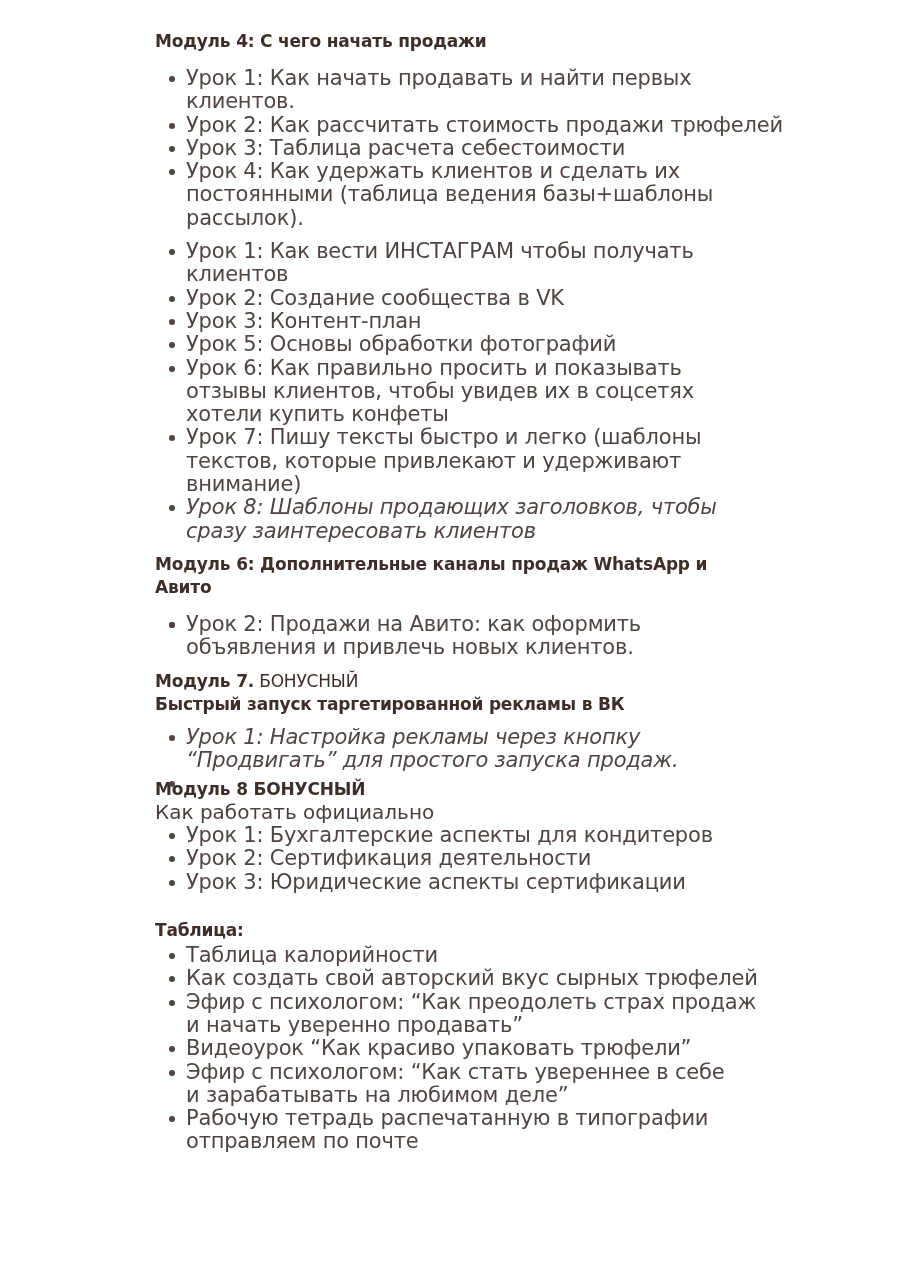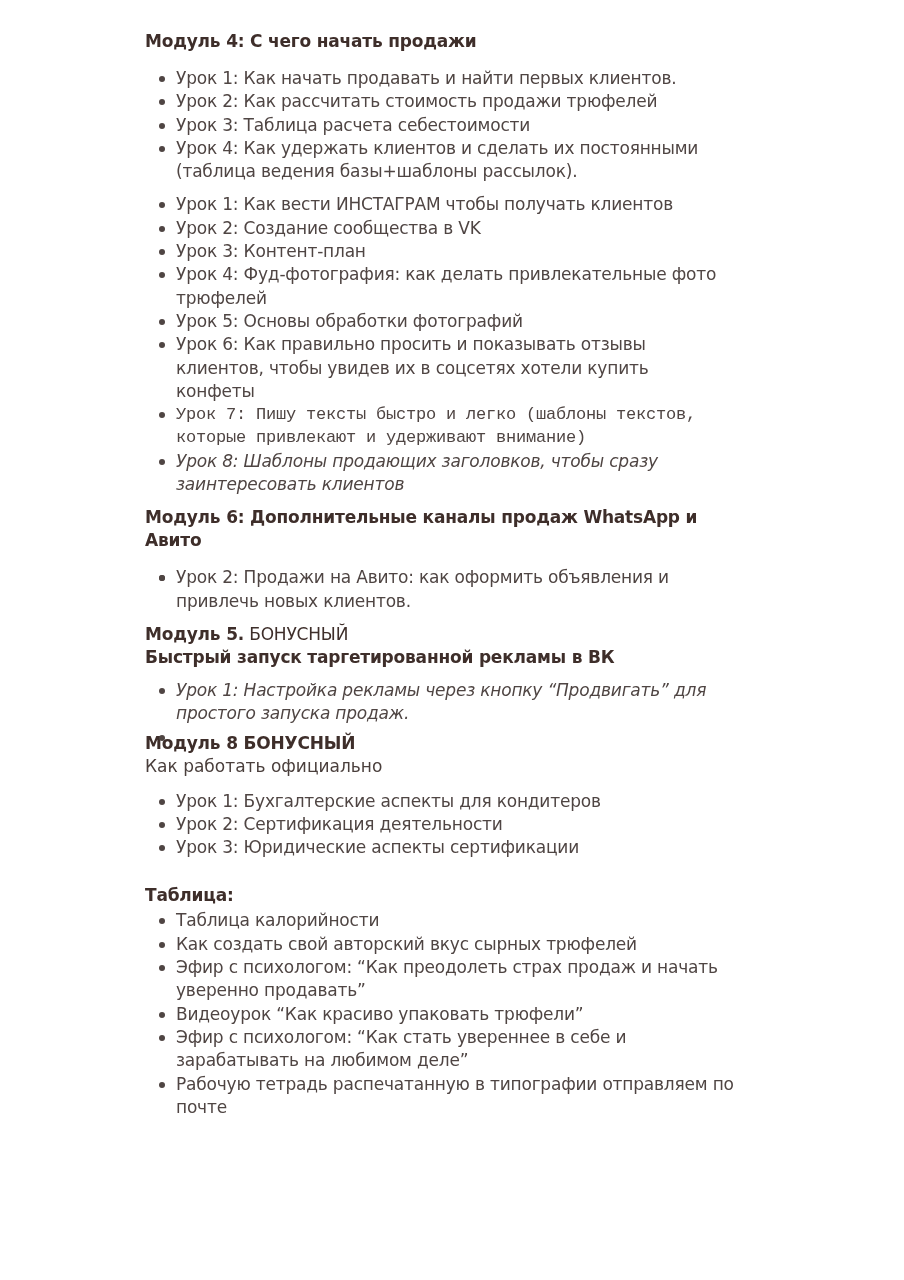--- a/index.html
+++ b/index.html
@@ -1,29 +1,29 @@
 <!DOCTYPE html>
 <html><head>
   <meta charset="utf-8">
   <style>
     html, body { margin: 0; padding: 0; background: #ffffff; }
     body {
       width: 904px; height: 1280px; position: relative; overflow: hidden;
       font-family: "DejaVu Sans", sans-serif;
     }
-    .page { position: absolute; left: 145px; top: 30px; width: 640px; }
+    .page { position: absolute; left: 155px; top: 30px; width: 640px; }
     .heading {
       font-weight: bold; font-size: 17px; color: #3e2e2a; line-height: 23px;
       margin: 0; letter-spacing: -0.2px;
     }
-    .subtitle { font-size: 17px; color: #4a3f3c; line-height: 23px; margin: 0; }
+    .subtitle { font-size: 20px; color: #4a3f3c; line-height: 23px; margin: 0; }
     .heading .light { font-weight: normal; }
     ul { list-style: none; margin: 0; padding: 0; }
     li {
-      position: relative; padding-left: 31px; font-size: 17px; line-height: 23.3px;
+      position: relative; padding-left: 31px; font-size: 21px; line-height: 23.3px;
       color: #4f4543; letter-spacing: -0.2px;
     }
     li .bullet {
       position: absolute; left: 14px; top: 9px; width: 6px; height: 6px;
       border-radius: 50%; background: #4f4543;
     }
     .gap-after-heading { margin-top: 10px; }
   </style>
 </head>
 <body>
@@ -38,51 +38,50 @@
       <li><span class="bullet"></span><span>Урок 3: Таблица расчета себестоимости</span></li>
       <li style="width:560px;"><span class="bullet"></span><span>Урок 4: Как удержать клиентов и сделать их постоянными (таблица ведения базы+шаблоны рассылок).</span></li>
     </ul>
   </section>
 
   <section style="margin-top:6px;">
     <ul style="margin-top:10px; width:610px;">
       <li><span class="bullet"></span><span>Урок 1: Как вести ИНСТАГРАМ чтобы получать клиентов</span></li>
       <li><span class="bullet"></span><span>Урок 2: Создание сообщества в VK</span></li>
       <li><span class="bullet"></span><span>Урок 3: Контент-план</span></li>
-      <li><span class="bullet"></span><span>Урок 4: Фуд-фотография: как делать привлекательные фото трюфелей</span></li>
       <li><span class="bullet"></span><span>Урок 5: Основы обработки фотографий</span></li>
       <li style="width:540px;"><span class="bullet"></span><span>Урок 6: Как правильно просить и показывать отзывы клиентов, чтобы увидев их в соцсетях хотели купить конфеты</span></li>
-      <li style="width:560px;font-family:Liberation Mono, monospace;"><span class="bullet"></span><span>Урок 7: Пишу тексты быстро и легко (шаблоны текстов, которые привлекают и удерживают внимание)</span></li>
+      <li style="width:560px;"><span class="bullet"></span><span>Урок 7: Пишу тексты быстро и легко (шаблоны текстов, которые привлекают и удерживают внимание)</span></li>
       <li style="width:560px;font-style:italic;"><span class="bullet"></span><span>Урок 8: Шаблоны продающих заголовков, чтобы сразу заинтересовать клиентов</span></li>
     </ul>
   </section>
 
   <section style="margin-top:10px;">
     <h2 class="heading" style="width:580px;">Модуль 6: Дополнительные каналы продаж WhatsApp и Авито</h2>
     <ul style="margin-top:14px; width:570px;">
       <li style="width:520px;"><span class="bullet"></span></li>
       <li style="width:540px;"><span class="bullet"></span><span>Урок 2: Продажи на Авито: как оформить объявления и привлечь новых клиентов.</span></li>
     </ul>
   </section>
 
   <section style="margin-top:10px;">
     <h2 class="heading">
-      <span>Модуль 5.</span><span class="light"> БОНУСНЫЙ</span>
+      <span>Модуль 7.</span><span class="light"> БОНУСНЫЙ</span>
     </h2>
     <h3 class="heading">Быстрый запуск таргетированной рекламы в ВК</h3>
     <ul style="margin-top:10px; width:610px;font-style:italic;">
       <li><span class="bullet"></span><span>Урок 1: Настройка рекламы через кнопку “Продвигать” для простого запуска продаж.</span></li>
       <li><span class="bullet"></span></li>
     </ul>
   </section>
 
   <section style="margin-top:6px;">
     <h2 class="heading">Модуль 8 БОНУСНЫЙ</h2>
     <p class="subtitle">Как работать официально</p>
-    <ul style="margin-top:12px;">
+    <ul style="">
       <li><span class="bullet"></span><span>Урок 1: Бухгалтерские аспекты для кондитеров</span></li>
       <li><span class="bullet"></span><span>Урок 2: Сертификация деятельности</span></li>
       <li><span class="bullet"></span><span>Урок 3: Юридические аспекты сертификации</span></li>
     </ul>
   </section>
 
   <section style="margin-top:25px;">
     <h2 class="heading">Таблица:</h2>
     <ul style="margin-top:2px; width:620px;">
       <li><span class="bullet"></span><span>Таблица калорийности</span></li>

